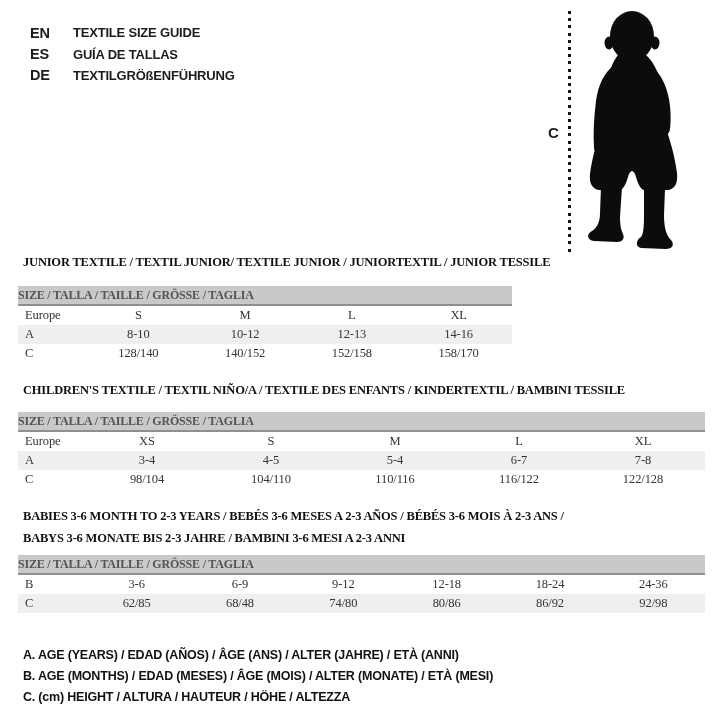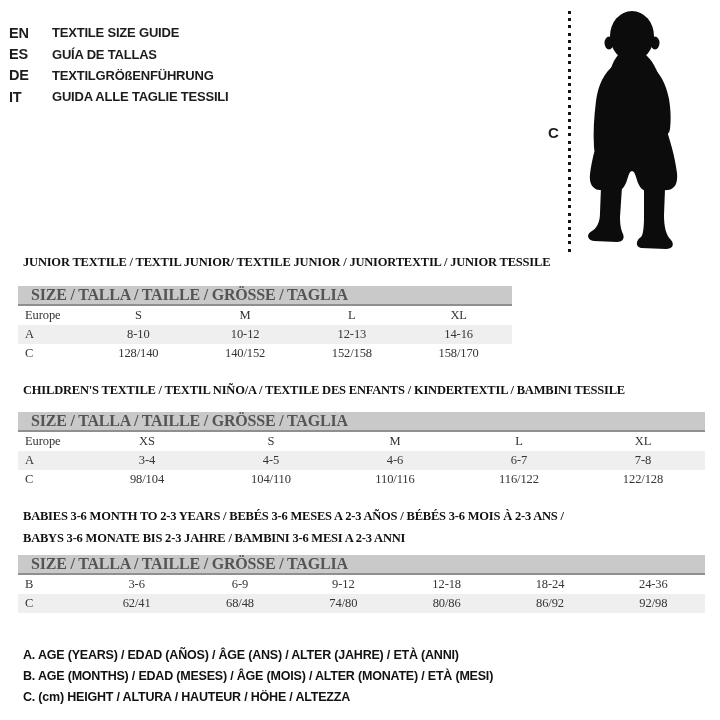--- a/index.html
+++ b/index.html
@@ -1,21 +1,21 @@
 <!DOCTYPE html>
 <html style="--text: #1c1c1c; --header-bar-bg: #c9c9c9; --header-bar-text: #545454; --row-alt-bg: #efefef; --silhouette: #0c0c0c;"><head>
 <meta charset="utf-8">
 <style>
   html,body{margin:0;padding:0;background:#fff;}
   #canvas{
     position:relative;width:720px;height:720px;background:#fff;overflow:hidden;
     font-family:"Liberation Sans", sans-serif;color:var(--text,#1c1c1c);
   }
   
-  .lang-block{position:absolute;left:9px;top:22px;}
+  .lang-block{position:absolute;left:30px;top:22px;}
   .lang-row{display:flex;height:21.4px;align-items:center;}
   .lang-code{width:43px;font-size:14.5px;font-weight:bold;letter-spacing:-0.2px;}
   .lang-label{font-size:13px;font-weight:bold;letter-spacing:-0.2px;}
   
   .height-line{
     position:absolute;left:568px;top:11px;width:3px;height:241px;
     background:repeating-linear-gradient(to bottom,#151515 0 3px,transparent 3px 7.2px);
   }
   .height-label{position:absolute;left:548px;top:124px;font-size:15px;font-weight:bold;}
   .silhouette{position:absolute;left:584px;top:9px;width:100px;height:242px;}
@@ -28,22 +28,22 @@
     margin:0 0 0 5px;font-size:12.5px;font-weight:bold;letter-spacing:-0.2px;
     line-height:14px;color:#111;white-space:nowrap;
   }
   .sec1 .tbl-title{margin-bottom:17px;}
   .sec2 .tbl-title{margin-bottom:15px;}
   .sec3 .titles{margin-bottom:6px;}
   .sec3 .tbl-title{line-height:22px;margin-bottom:0;}
   .size-header{
     height:20px;background:var(--header-bar-bg,#c9c9c9);
     border-bottom:2px solid #8f8f8f;box-sizing:border-box;
-    display:flex;align-items:center;padding-left:13px;
-    font-size:16px;font-weight:bold;letter-spacing:-0.2px;
+    display:flex;align-items:center;padding-left:0;
+    font-size:12px;font-weight:bold;letter-spacing:-0.2px;
     color:var(--header-bar-text,#555555);
   }
   .trow{
     display:grid;height:19px;align-items:center;
     font-size:12.5px;color:#343434;letter-spacing:-0.1px;
   }
   .trow.alt{background:var(--row-alt-bg,#efefef);}
   .cols4{grid-template-columns:67px repeat(4,1fr);}
   .cols5{grid-template-columns:67px repeat(5,1fr);}
   .cols6{grid-template-columns:67px repeat(6,1fr);}
@@ -63,24 +63,20 @@
       <span class="lang-code">EN</span>
       <span class="lang-label">TEXTILE SIZE GUIDE</span>
     </div>
     <div class="lang-row">
       <span class="lang-code">ES</span>
       <span class="lang-label">GUÍA DE TALLAS</span>
     </div>
     <div class="lang-row">
       <span class="lang-code">DE</span>
       <span class="lang-label">TEXTILGRÖßENFÜHRUNG</span>
-    </div>
-    <div class="lang-row">
-      <span class="lang-code">IT</span>
-      <span class="lang-label">GUIDA ALLE TAGLIE TESSILI</span>
     </div>
   </div>
 
   <div class="height-line"></div>
   <div class="height-label">C</div>
   <svg class="silhouette" viewBox="0 0 100 242" aria-hidden="true">
     <g fill="#0c0c0c">
       <ellipse cx="48" cy="27" rx="22" ry="25"></ellipse>
       <ellipse cx="25" cy="34" rx="4.5" ry="6.5"></ellipse>
       <ellipse cx="71" cy="34" rx="4.5" ry="6.5"></ellipse>
@@ -131,21 +127,21 @@
       <span class="tval">XS</span>
       <span class="tval">S</span>
       <span class="tval">M</span>
       <span class="tval">L</span>
       <span class="tval">XL</span>
     </div>
     <div class="trow cols5 alt">
       <span class="tlabel">A</span>
       <span class="tval">3-4</span>
       <span class="tval">4-5</span>
-      <span class="tval">4-6</span>
+      <span class="tval">5-4</span>
       <span class="tval">6-7</span>
       <span class="tval">7-8</span>
     </div>
     <div class="trow cols5">
       <span class="tlabel">C</span>
       <span class="tval">98/104</span>
       <span class="tval">104/110</span>
       <span class="tval">110/116</span>
       <span class="tval">116/122</span>
       <span class="tval">122/128</span>
@@ -164,21 +160,21 @@
       <span class="tlabel">B</span>
       <span class="tval">3-6</span>
       <span class="tval">6-9</span>
       <span class="tval">9-12</span>
       <span class="tval">12-18</span>
       <span class="tval">18-24</span>
       <span class="tval">24-36</span>
     </div>
     <div class="trow cols6 alt">
       <span class="tlabel">C</span>
-      <span class="tval">62/41</span>
+      <span class="tval">62/85</span>
       <span class="tval">68/48</span>
       <span class="tval">74/80</span>
       <span class="tval">80/86</span>
       <span class="tval">86/92</span>
       <span class="tval">92/98</span>
     </div>
   </section>
 
   <div class="notes">
     <div class="note-line">A. AGE (YEARS) / EDAD (AÑOS) / ÂGE (ANS) / ALTER (JAHRE) / ETÀ (ANNI)</div>

